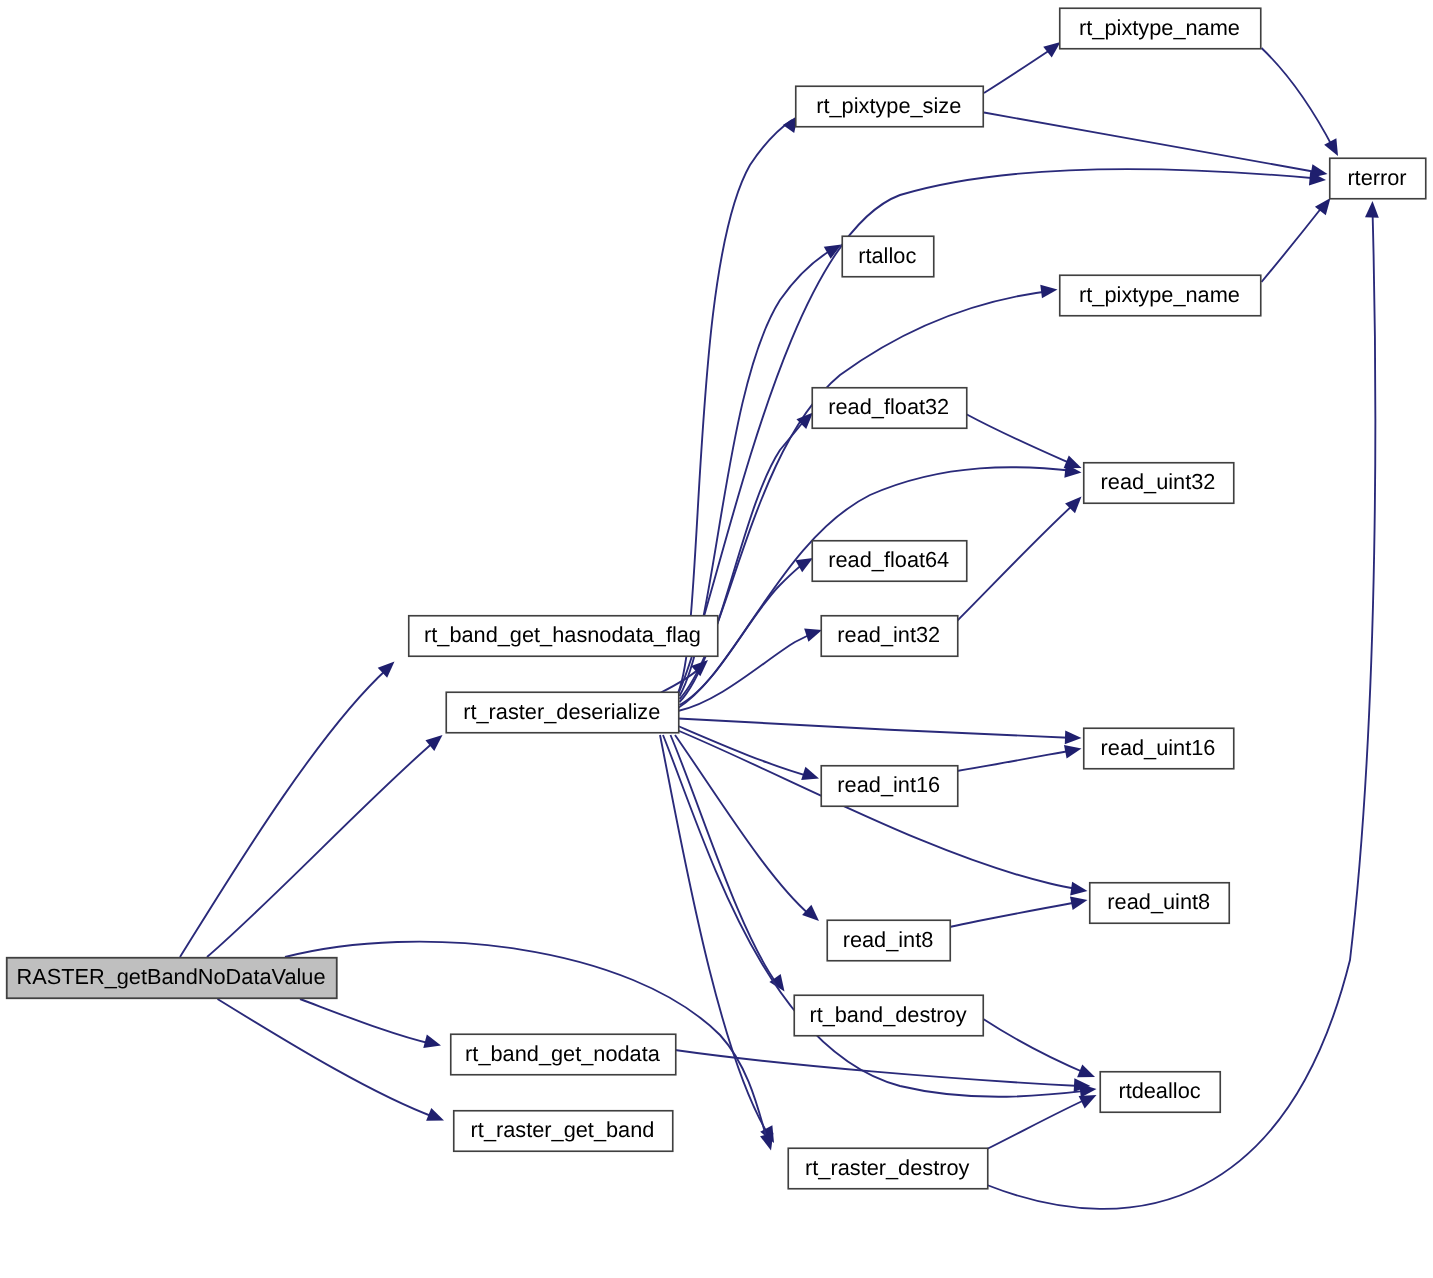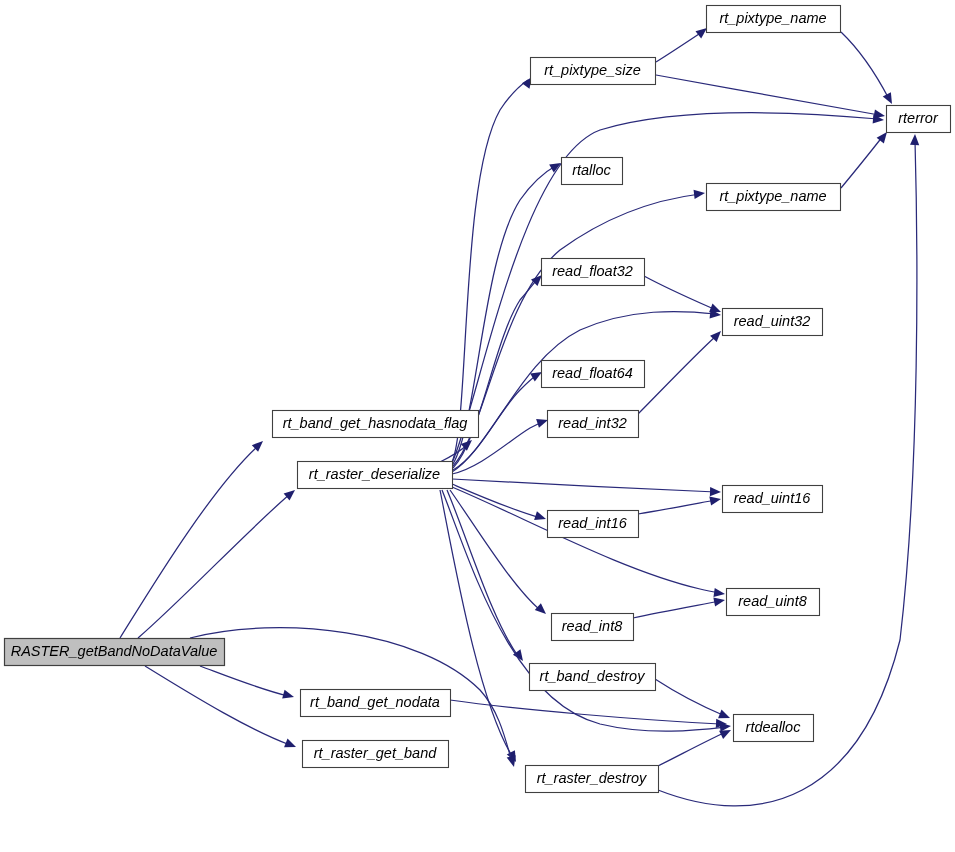--- a/index.html
+++ b/index.html
@@ -10,21 +10,20 @@
   body {
     width: 955px;
     height: 852px;
     font-family: "Liberation Sans", sans-serif;
     overflow: hidden;
   }
   #graph-root {
     position: relative;
     width: 955px;
     height: 616px;
-    font-style: italic;
   }
   svg.callgraph {
     display: block;
     width: 955px;
     height: 852px;
   }
   .node-box {
     fill: #ffffff;
     stroke: #404040;
     stroke-width: 1.1;

